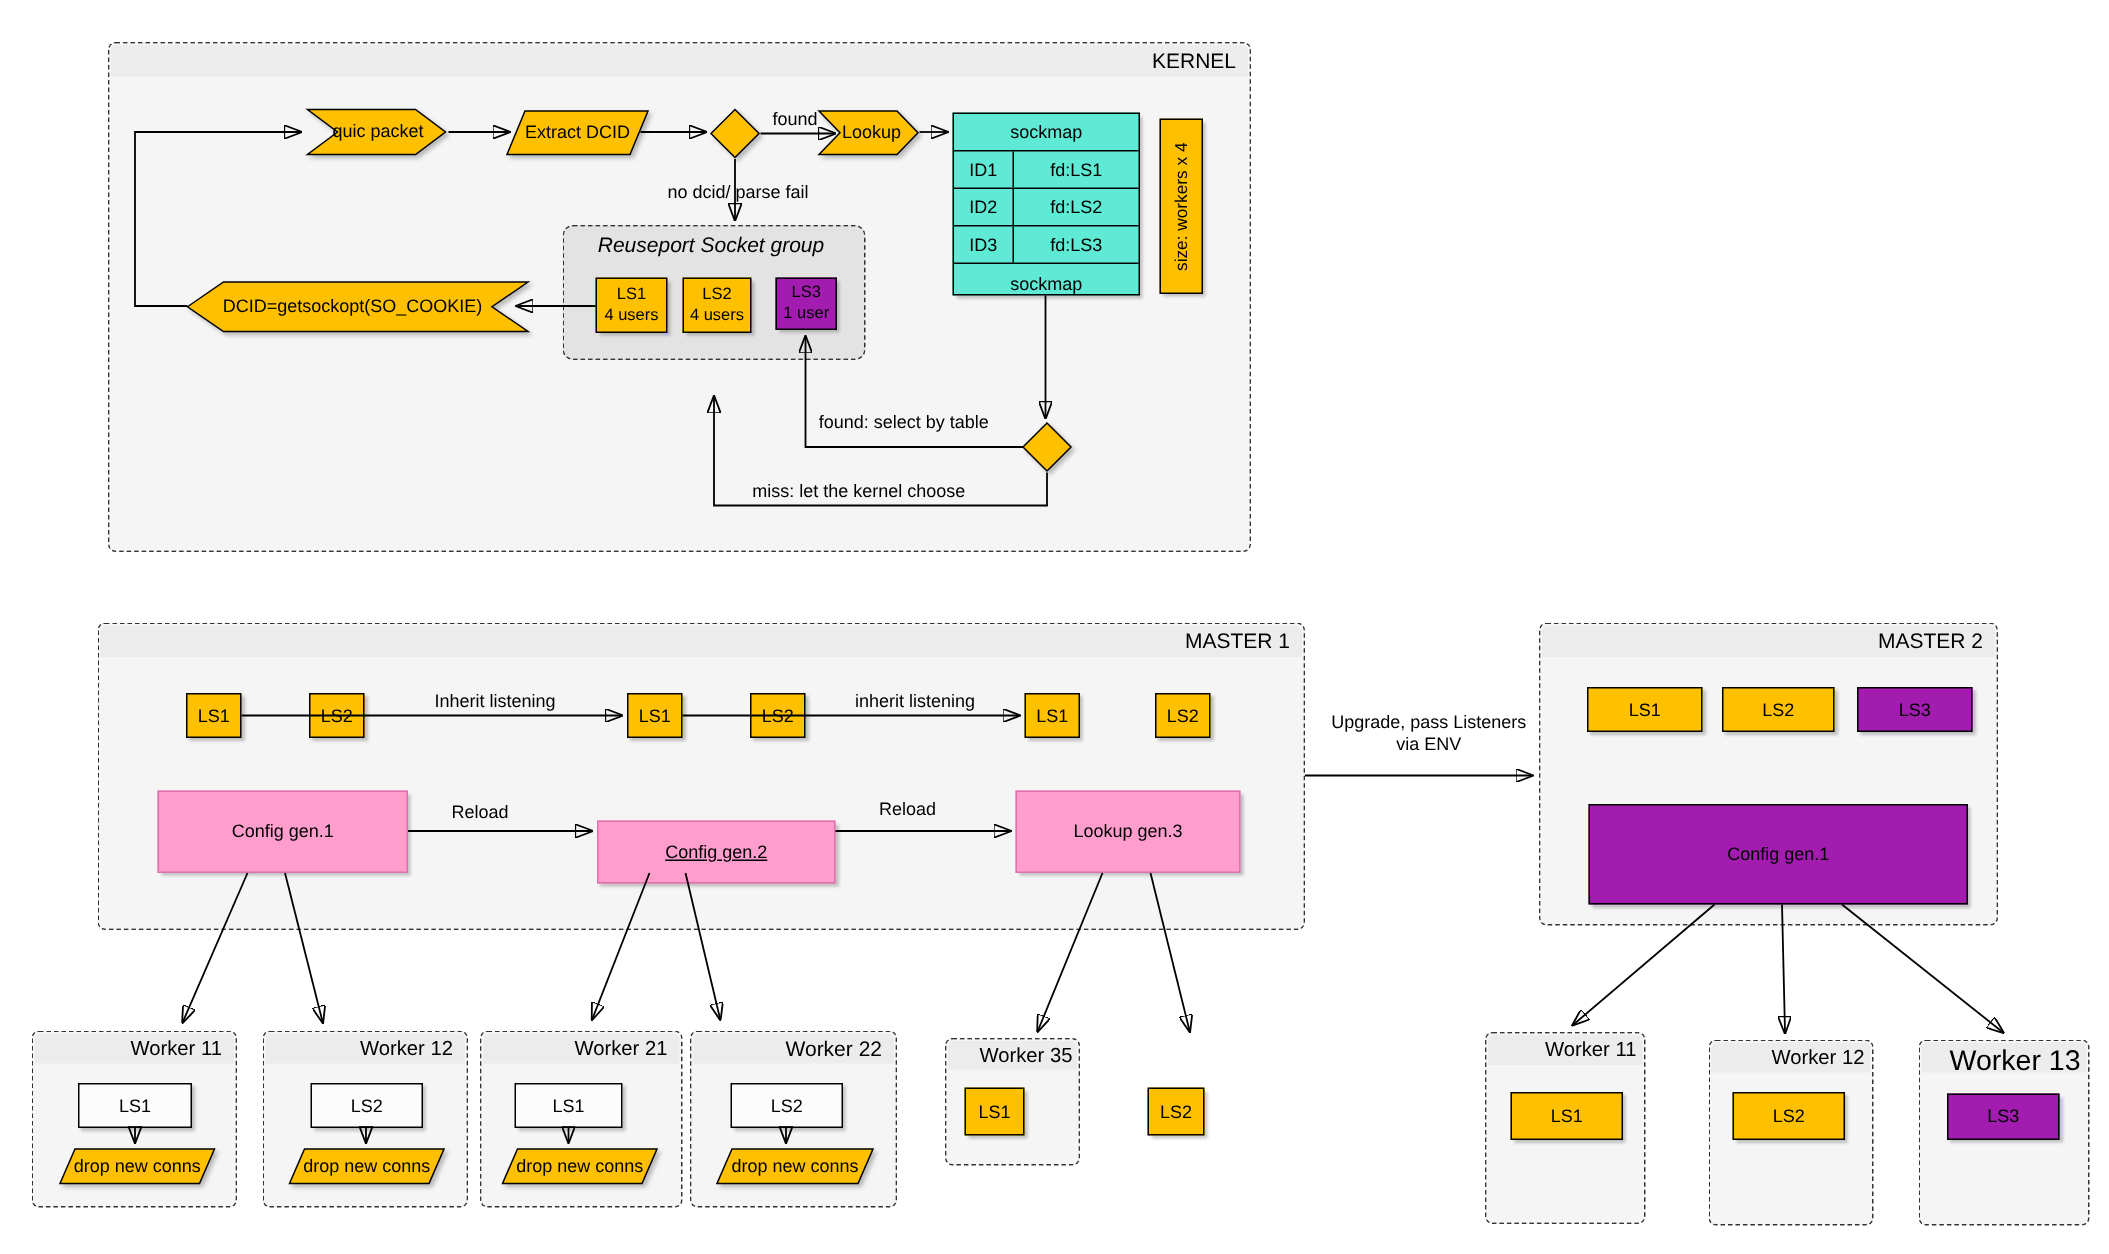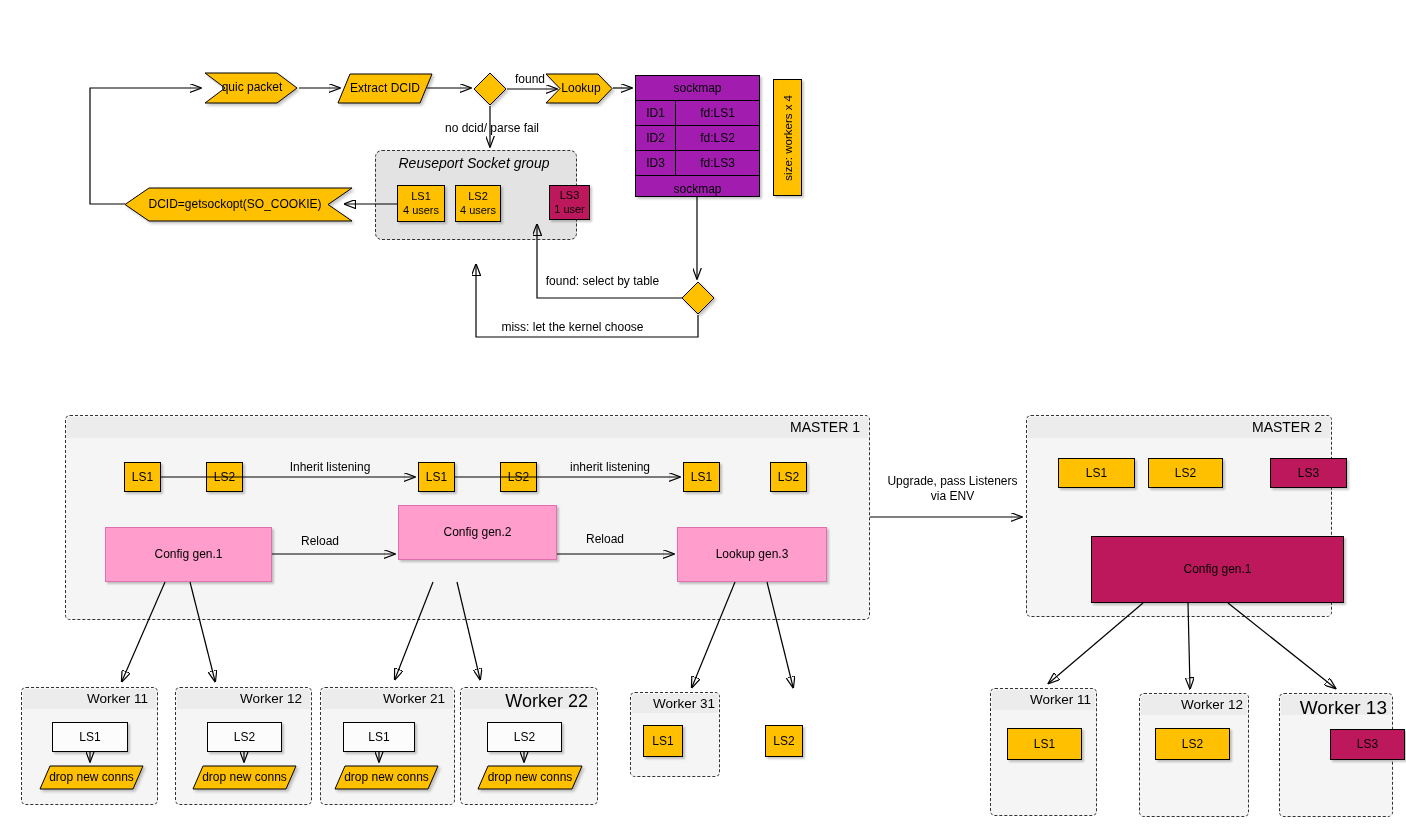--- a/index.html
+++ b/index.html
@@ -9,49 +9,53 @@
   
   .c{background:#f5f5f5;border:1.5px dashed #333;border-radius:5px;z-index:1;}
   .band{position:absolute;left:1px;right:1px;top:1px;height:21px;background:#ececec;border-radius:4px 4px 0 0;}
   .ct{position:absolute;top:3px;right:9px;font-size:14px;white-space:nowrap;}
   .ct-group{position:absolute;top:4px;left:0;right:4px;text-align:center;font-size:14px;white-space:nowrap;}
   
   .n{display:flex;flex-direction:column;align-items:center;justify-content:center;text-align:center;
      font-size:12px;border:1px solid #000;line-height:1.2;z-index:3;}
   .sm{font-size:11px;}
   .yellow{background:#ffc000;}
-  .cyan{background:#be185d;margin-left:32px;}
+  .cyan{background:#a21caf;}
   .pink{background:#ff9ecd;border:1px solid #e06fae;}
   .white{background:#fcfcfc;}
   .shadow{box-shadow:2px 2px 2px rgba(0,0,0,.22);}
   
   .shape{z-index:3;overflow:visible;}
   .shape polygon{stroke:#000;stroke-width:1;}
   .fshadow{filter:drop-shadow(2px 2px 1.5px rgba(0,0,0,.25));}
   .stext{display:flex;align-items:center;justify-content:center;text-align:left;
          font-size:12px;z-index:4;line-height:1.15;}
   
   .lbl{font-size:12px;white-space:nowrap;z-index:6;text-align:center;}
   
-  .tbl{border:1px solid #000;background:#a21caf;z-index:3;font-size:12px;}
+  .tbl{border:1px solid #000;background:#5eead4;z-index:3;font-size:12px;}
   .tbl .hdr{height:24px;display:flex;align-items:center;justify-content:center;}
   .tbl .row{height:24px;display:grid;grid-template-columns:40px 1fr;border-top:1px solid #000;}
   .tbl .row div{display:flex;align-items:center;justify-content:center;}
   .tbl .row div:first-child{border-right:1px solid #000;}
   .tbl .ftr{height:25px;display:flex;align-items:center;justify-content:center;border-top:1px solid #000;}
   .vert{display:flex;align-items:center;justify-content:center;border:1px solid #000;z-index:3;}
   .vert span{writing-mode:vertical-rl;transform:rotate(180deg);font-size:11.5px;white-space:nowrap;}
   #wires{position:absolute;left:0;top:0;z-index:5;pointer-events:none;}
   #wires path,#wires line{stroke:#000;stroke-width:1.2;fill:none;}
 </style>
 </head>
 <body>
 
 <div id="canvas">
 
+  <div class="abs c" style="left:72px;top:28px;width:762px;height:340px;">
+    <div class="band"></div>
+    <div class="ct">KERNEL</div>
+  </div>
 
   <div class="abs" style="left:375px;top:150px;width:202px;height:90px;background:#e3e3e3;border:1.5px dashed #333;border-radius:7px;z-index:2;font-style:italic;">
     <div class="ct-group">Reuseport Socket group</div>
   </div>
 
   <div class="abs c" style="left:65px;top:415px;width:805px;height:205px;">
     <div class="band"></div>
     <div class="ct">MASTER 1</div>
   </div>
 
@@ -67,25 +71,25 @@
   <div class="abs c" style="left:175px;top:687px;width:137px;height:118px;">
     <div class="band" style="height:20px;"></div>
     <div class="ct" style="font-size:13.5px;">Worker 12</div>
   </div>
   <div class="abs c" style="left:320px;top:687px;width:135px;height:118px;">
     <div class="band" style="height:20px;"></div>
     <div class="ct" style="font-size:13.5px;">Worker 21</div>
   </div>
   <div class="abs c" style="left:460px;top:687px;width:138px;height:118px;">
     <div class="band" style="height:20px;"></div>
-    <div class="ct" style="font-size:18px;">Worker 22</div>
+    <div class="ct" style="font-size:14px;">Worker 22</div>
   </div>
   <div class="abs c" style="left:630px;top:692px;width:90px;height:85px;">
     <div class="band" style="height:19px;"></div>
-    <div class="ct" style="font-size:13.5px;right:4px;">Worker 31</div>
+    <div class="ct" style="font-size:13.5px;right:4px;">Worker 35</div>
   </div>
 
   <div class="abs c" style="left:990px;top:688px;width:107px;height:128px;">
     <div class="band" style="height:20px;"></div>
     <div class="ct" style="font-size:13.5px;right:5px;">Worker 11</div>
   </div>
   <div class="abs c" style="left:1139px;top:693px;width:110px;height:124px;">
     <div class="band" style="height:20px;"></div>
     <div class="ct" style="font-size:13.5px;right:5px;">Worker 12</div>
   </div>
@@ -164,21 +168,21 @@
   <div class="abs n yellow shadow" style="left:124px;top:462px;width:37px;height:30px;">LS1</div>
   <div class="abs n yellow shadow" style="left:206px;top:462px;width:37px;height:30px;">LS2</div>
   <div class="abs n yellow shadow" style="left:418px;top:462px;width:37px;height:30px;">LS1</div>
   <div class="abs n yellow shadow" style="left:500px;top:462px;width:37px;height:30px;">LS2</div>
   <div class="abs n yellow shadow" style="left:683px;top:462px;width:37px;height:30px;">LS1</div>
   <div class="abs n yellow shadow" style="left:770px;top:462px;width:37px;height:30px;">LS2</div>
   <div class="abs lbl" style="left:270px;top:460px;width:120px;">Inherit listening</div>
   <div class="abs lbl" style="left:550px;top:460px;width:120px;">inherit listening</div>
 
   <div class="abs n pink shadow" style="left:105px;top:527px;width:167px;height:55px;">Config gen.1</div>
-  <div class="abs n pink shadow" style="left:398px;top:505px;width:159px;height:55px;">Config gen.2</div>
+  <div class="abs n pink shadow" style="left:398px;top:547px;width:159px;height:42px;text-decoration:underline;">Config gen.2</div>
   <div class="abs n pink shadow" style="left:677px;top:527px;width:150px;height:55px;">Lookup gen.3</div>
   <div class="abs lbl" style="left:290px;top:534px;width:60px;">Reload</div>
   <div class="abs lbl" style="left:575px;top:532px;width:60px;">Reload</div>
 
   <div class="abs lbl" style="left:880px;top:474px;width:145px;line-height:1.25;white-space:normal;">
     <div>Upgrade, pass Listeners</div>
     <div>via ENV</div>
   </div>
 
   <div class="abs n yellow shadow" style="left:1058px;top:458px;width:77px;height:30px;">LS1</div>

